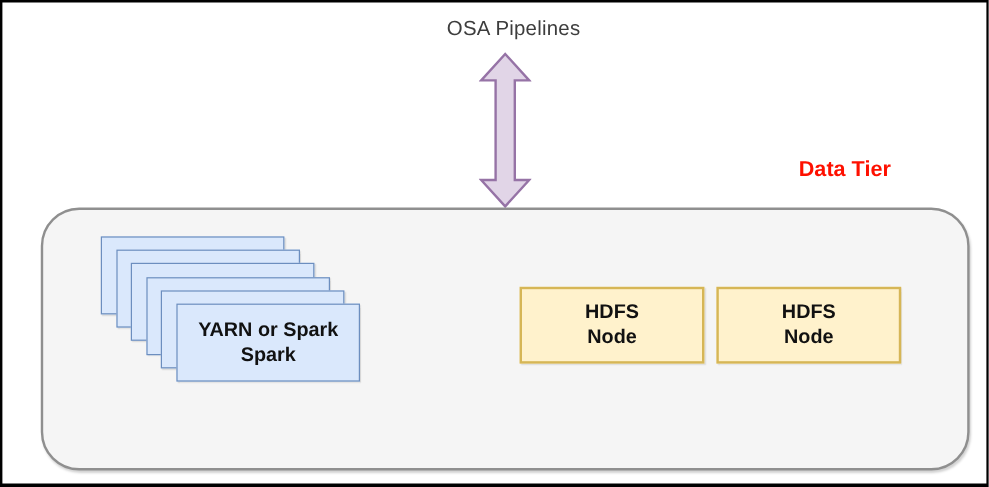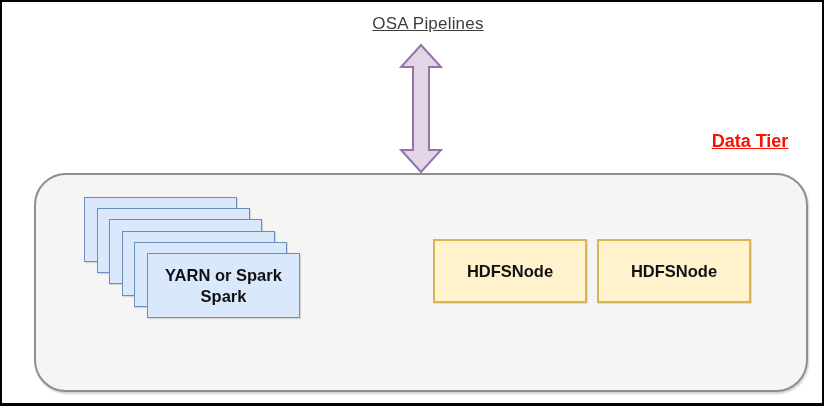--- a/index.html
+++ b/index.html
@@ -16,37 +16,35 @@
   }
   .osa-label {
     position: absolute;
     left: 350px;
     top: 12px;
     width: 152px;
     text-align: center;
     font-size: 17px;
     color: #3d3d3d;
     letter-spacing: 0.2px;
-    text-decoration: underline;
   }
   .arrow-svg {
     position: absolute;
     left: 397px;
     top: 41px;
   }
   .tier-label {
     position: absolute;
-    left: 698px;
+    left: 652px;
     top: 129px;
     width: 100px;
     text-align: center;
     font-size: 18px;
     font-weight: bold;
     color: #fe1000;
-    text-decoration: underline;
   }
   .tier-container {
     position: absolute;
     left: 32px;
     top: 171px;
     width: 774px;
     height: 219px;
     box-sizing: border-box;
     background: #f5f5f5;
     border: 2px solid #8f8f8f;
@@ -76,21 +74,21 @@
   .hdfs-box {
     position: absolute;
     top: 237px;
     width: 154px;
     height: 64px;
     box-sizing: border-box;
     background: #fff2cc;
     border: 2px solid #d6b656;
     box-shadow: 1px 1px 1px rgba(0,0,0,0.10);
     display: flex;
-    flex-direction: row;
+    flex-direction: column;
     justify-content: center;
     align-items: center;
     font-weight: bold;
     font-size: 16.5px;
     line-height: 1.25;
     color: #111111;
     text-align: center;
   }
   .hdfs-box.first { left: 431px; }
   .hdfs-box.second { left: 595px; }

